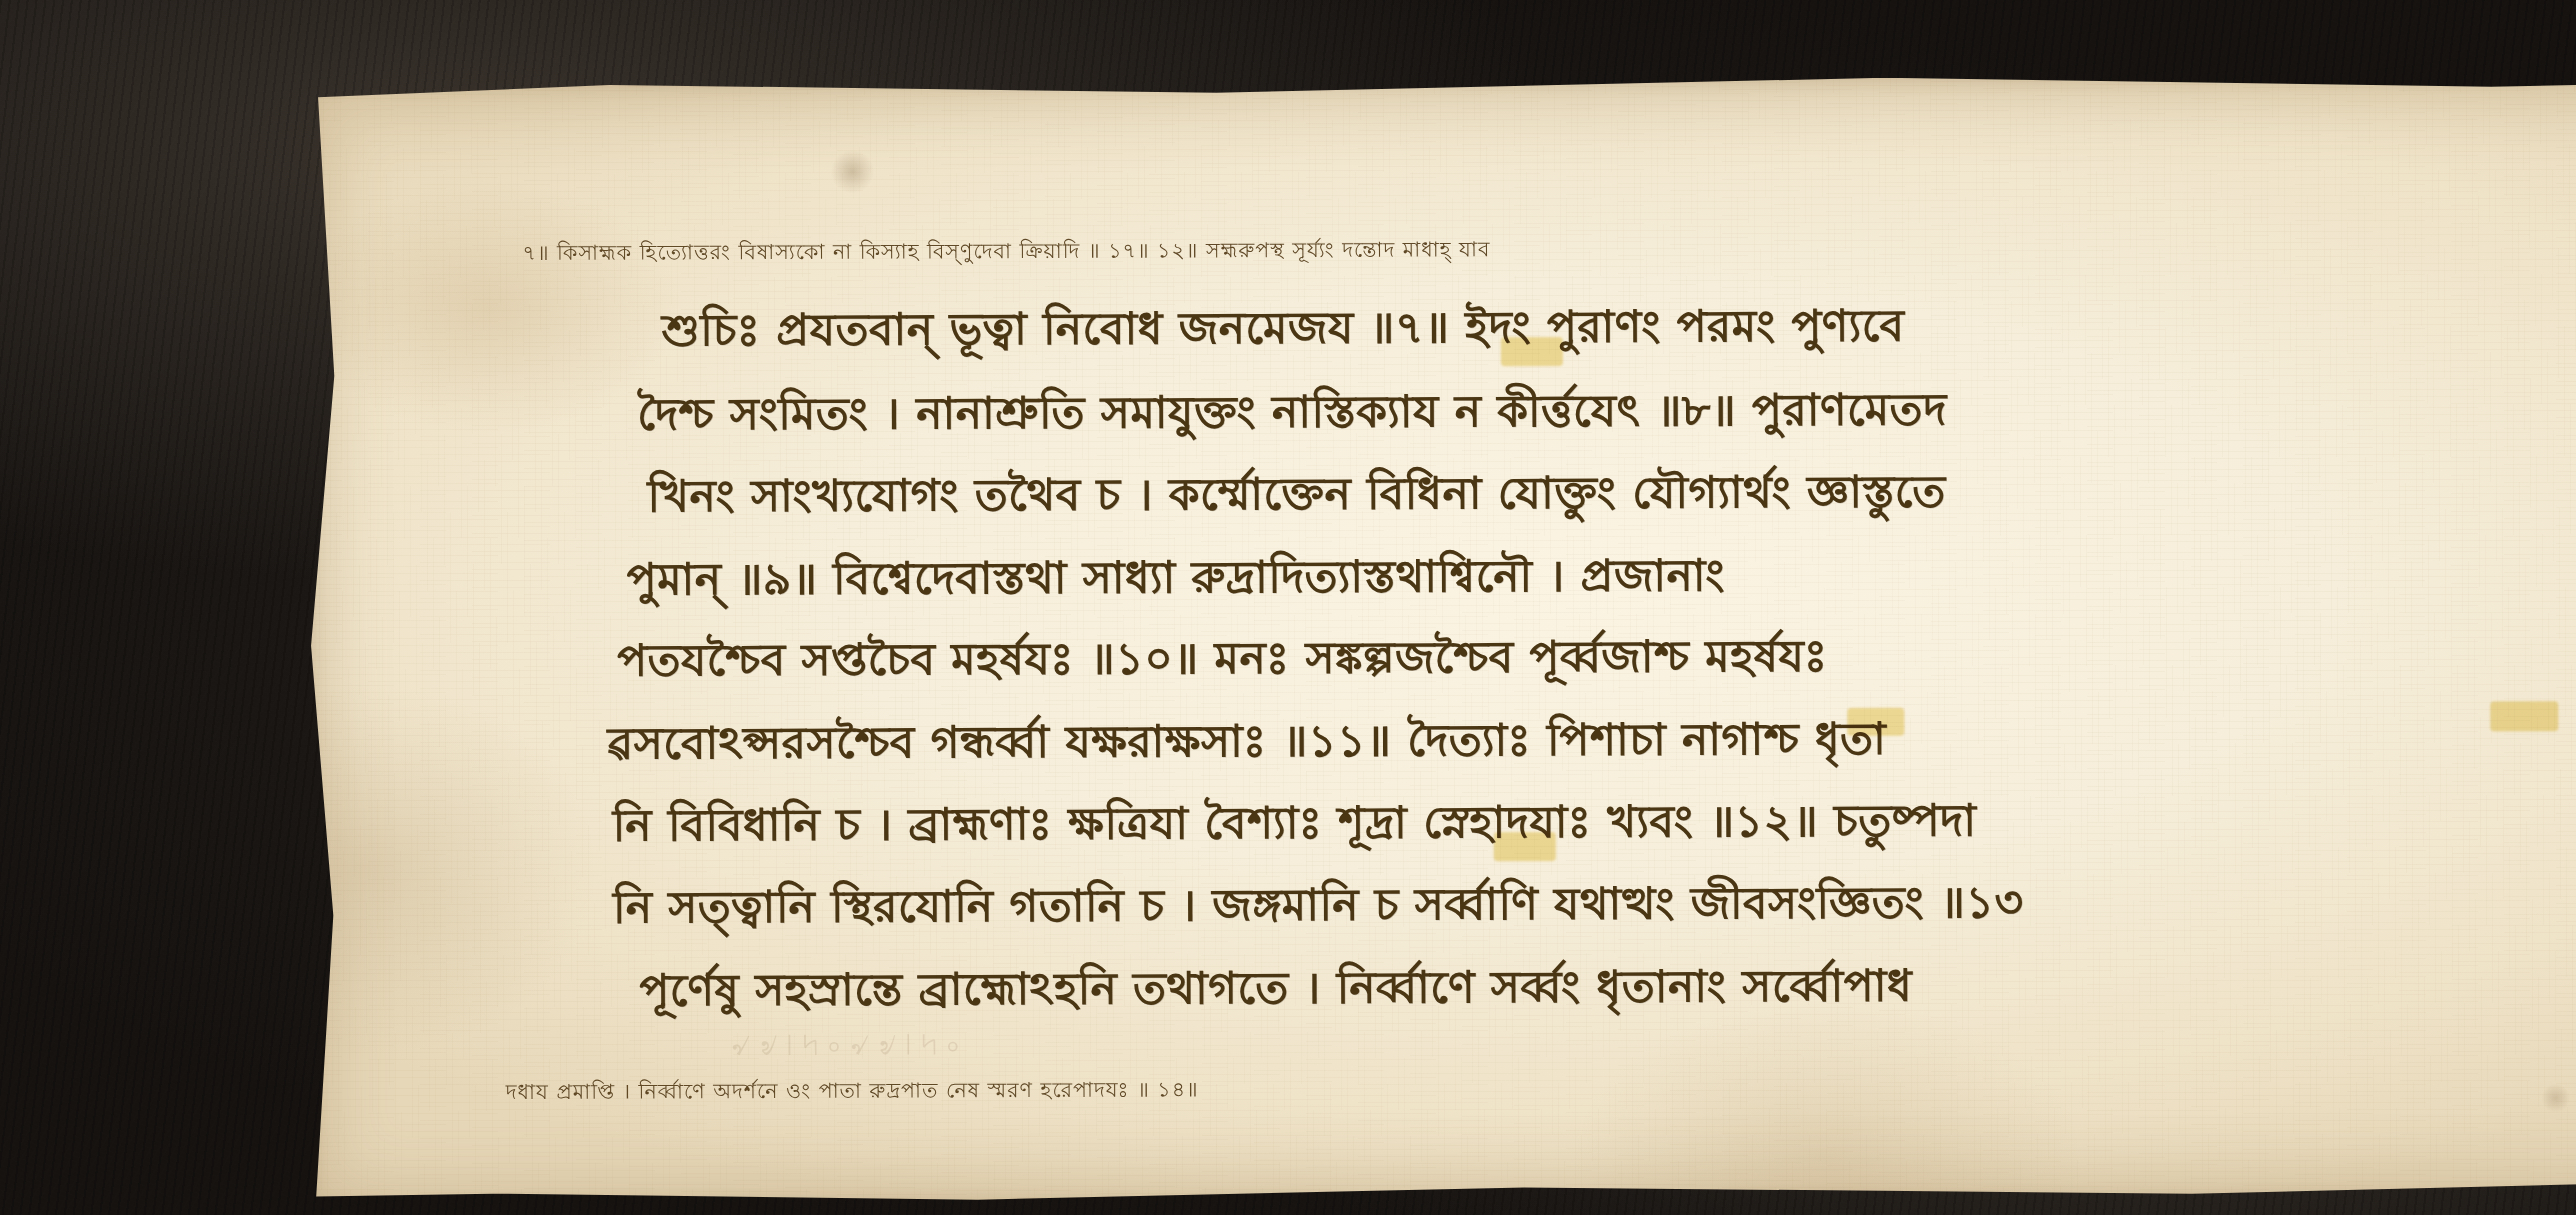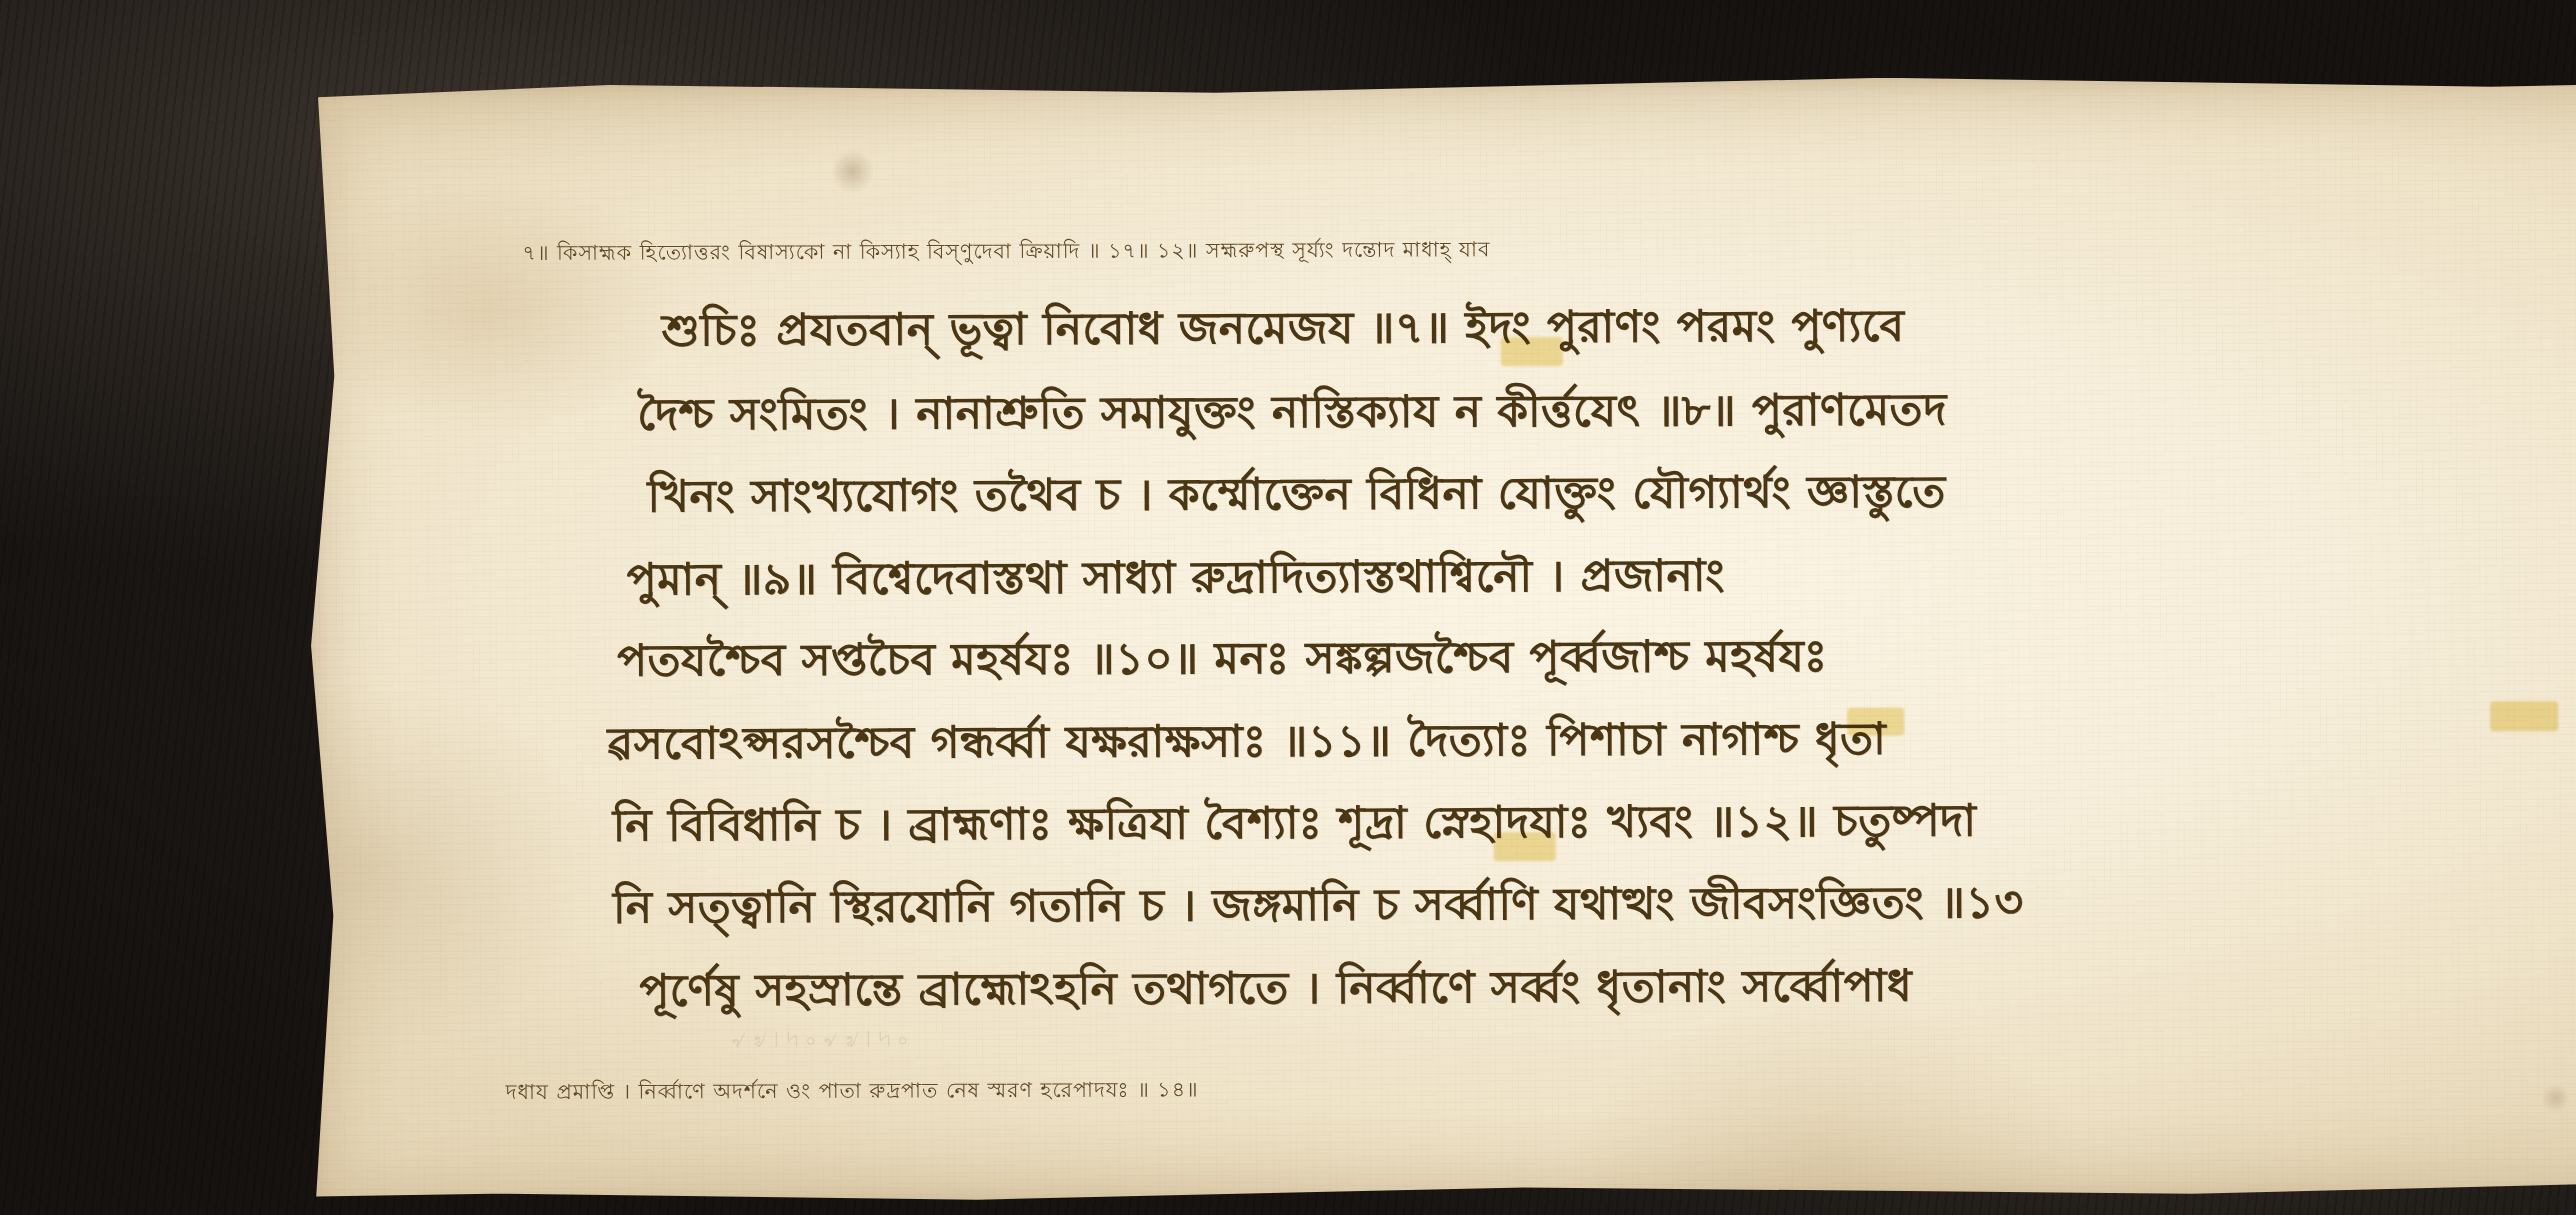--- a/index.html
+++ b/index.html
@@ -123,21 +123,21 @@
     background: rgba(226,196,62,0.45);
     mix-blend-mode: multiply;
     border-radius: 4.1px;
     filter: blur(1px);
     pointer-events: none;
   }
   
   .bleed {
     position: absolute;
     color: rgba(120,96,58,0.13);
-    font-size: 24px;
+    font-size: 31px;
     white-space: nowrap;
     pointer-events: none;
   }
 </style>
 </head>
 <body>
 
 <div id="backdrop"></div>
 
 <div id="folio">

